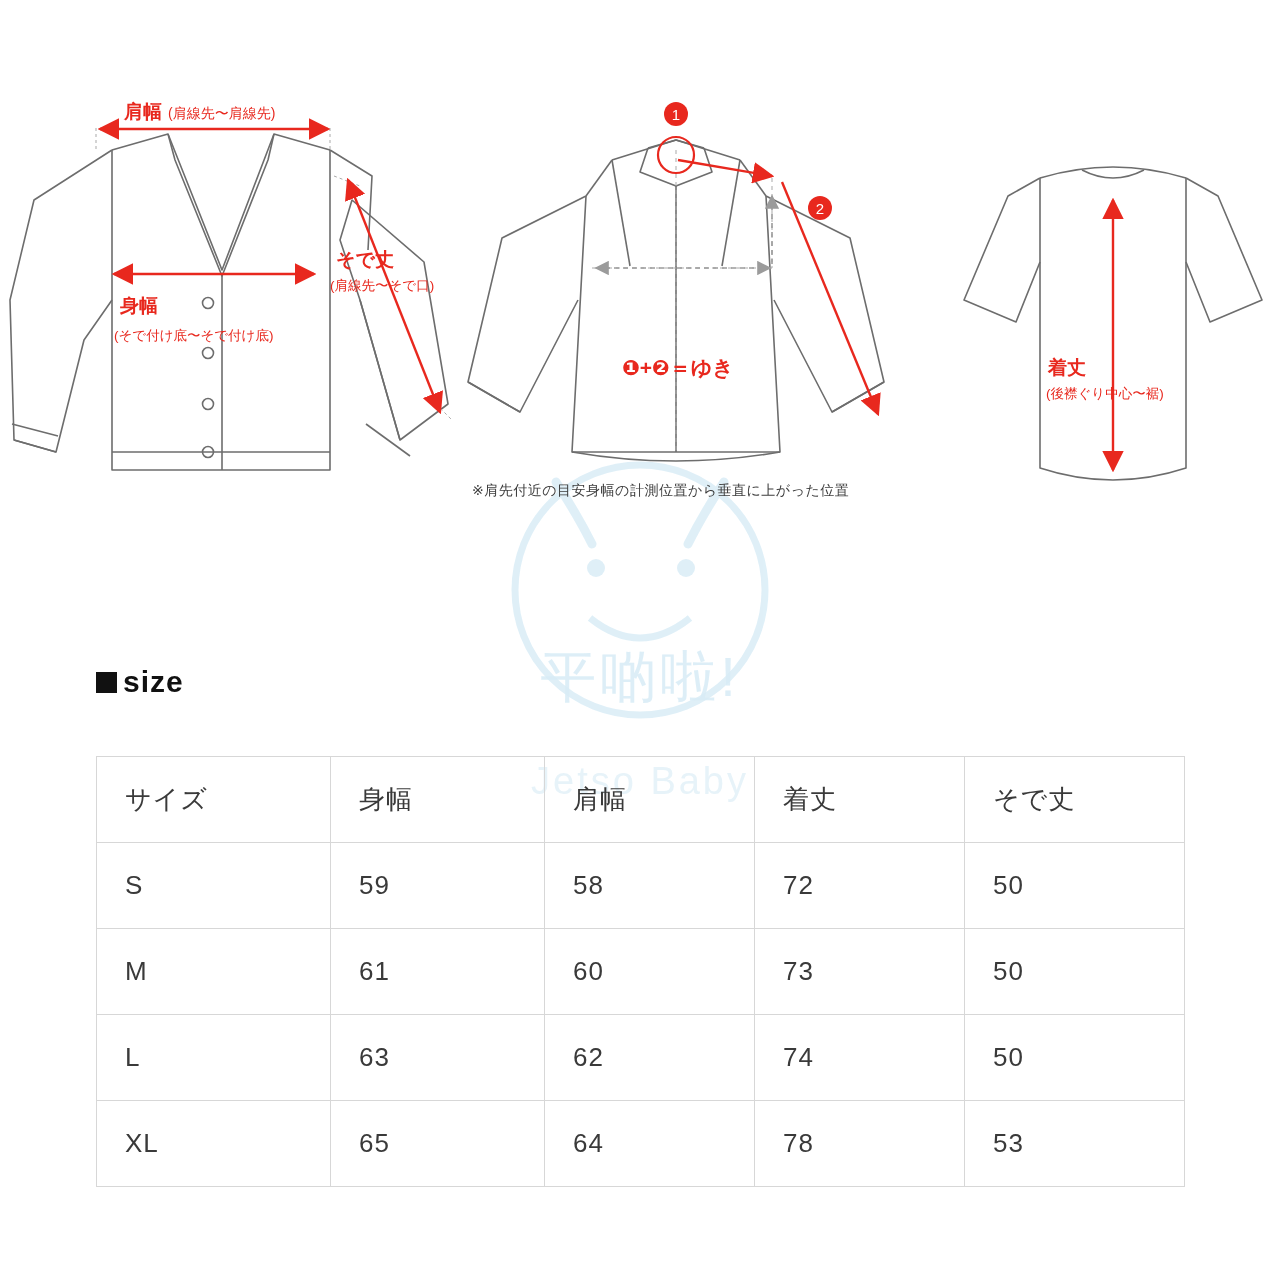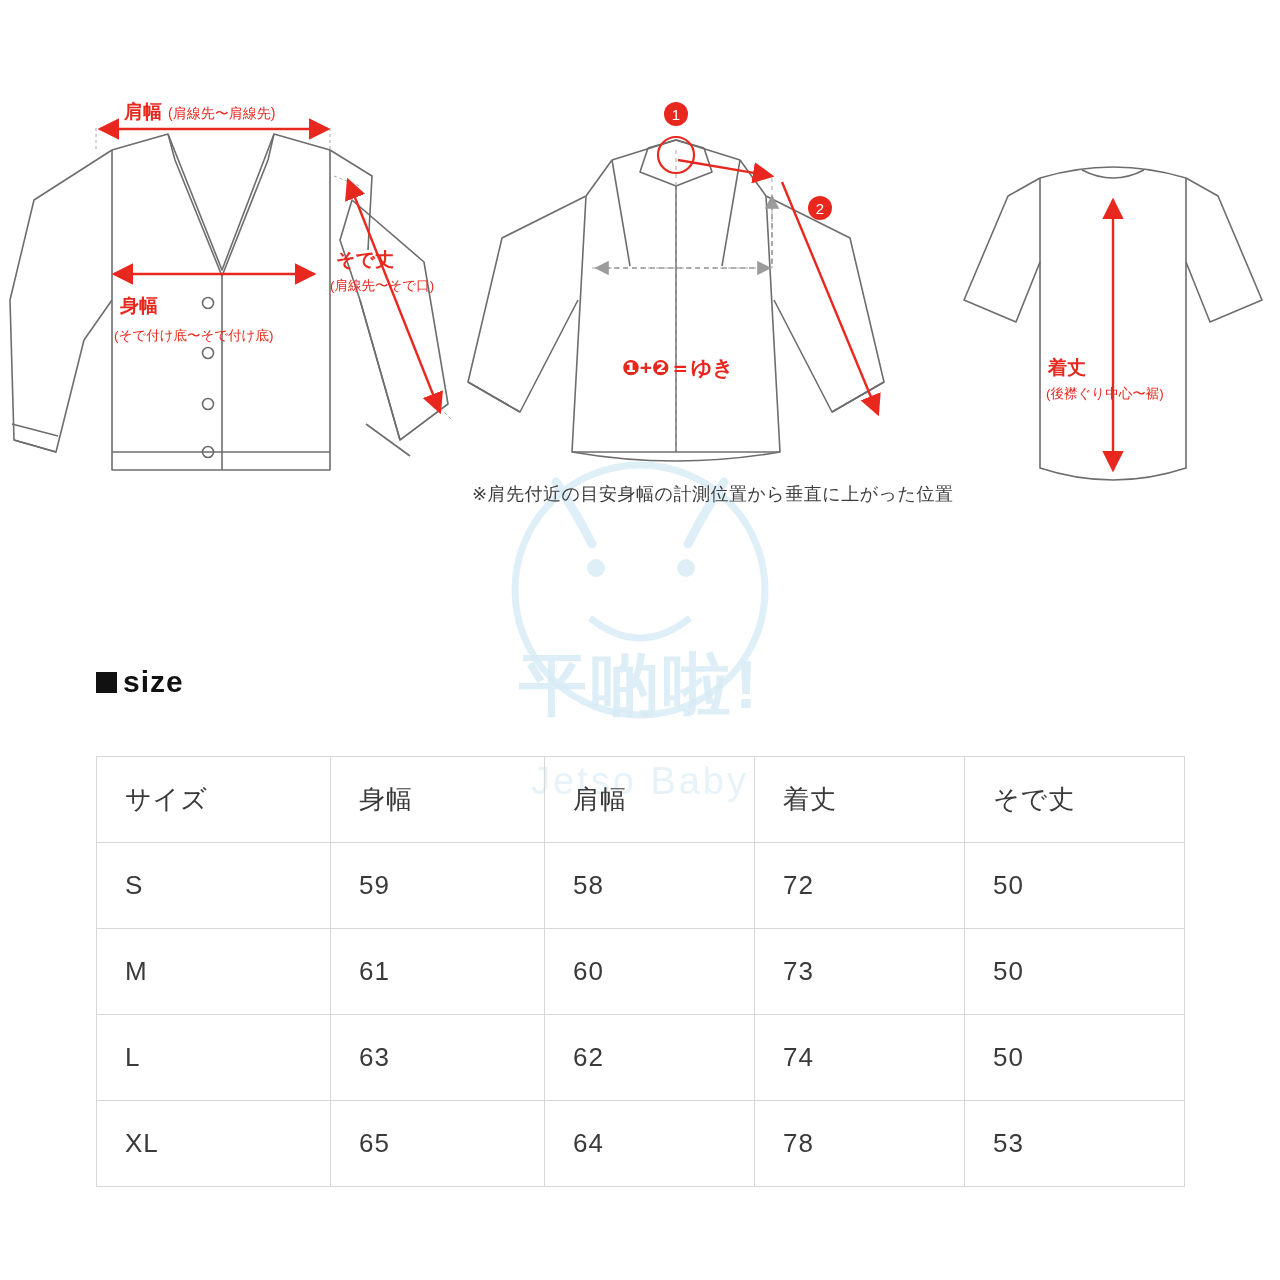--- a/index.html
+++ b/index.html
@@ -28,22 +28,22 @@
   #watermark .wm-text {
     position: absolute;
     left: 50%;
     transform: translateX(-50%);
     white-space: nowrap;
     color: #d8ecf6;
     opacity: .85;
   }
   #watermark .wm-main {
     top: 250px;
-    font-size: 68px;
-    font-weight: bold;
+    font-size: 56px;
+    font-weight: normal;
     letter-spacing: 4px;
   }
   #watermark .wm-sub {
     top: 370px;
     font-size: 38px;
     letter-spacing: 3px;
     color: #e3f1f8;
   }
 
   
@@ -51,21 +51,21 @@
     position: absolute;
     left: 0; top: 0;
     width: 1280px;
     height: 620px;
     z-index: 2;
   }
   .note-under-center {
     position: absolute;
     left: 472px;
     top: 482px;
-    font-size: 18px;
+    font-size: 14px;
     color: #3d3d3d;
     letter-spacing: .5px;
     white-space: nowrap;
   }
 
   
   #size-section {
     position: absolute;
     left: 0;
     top: 640px;

